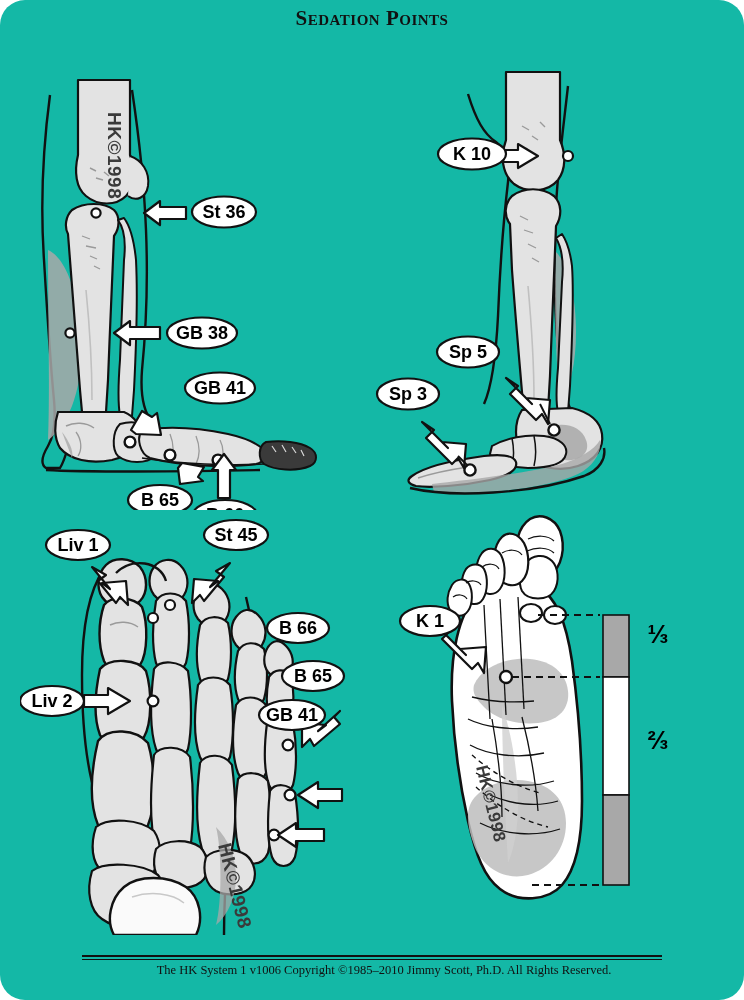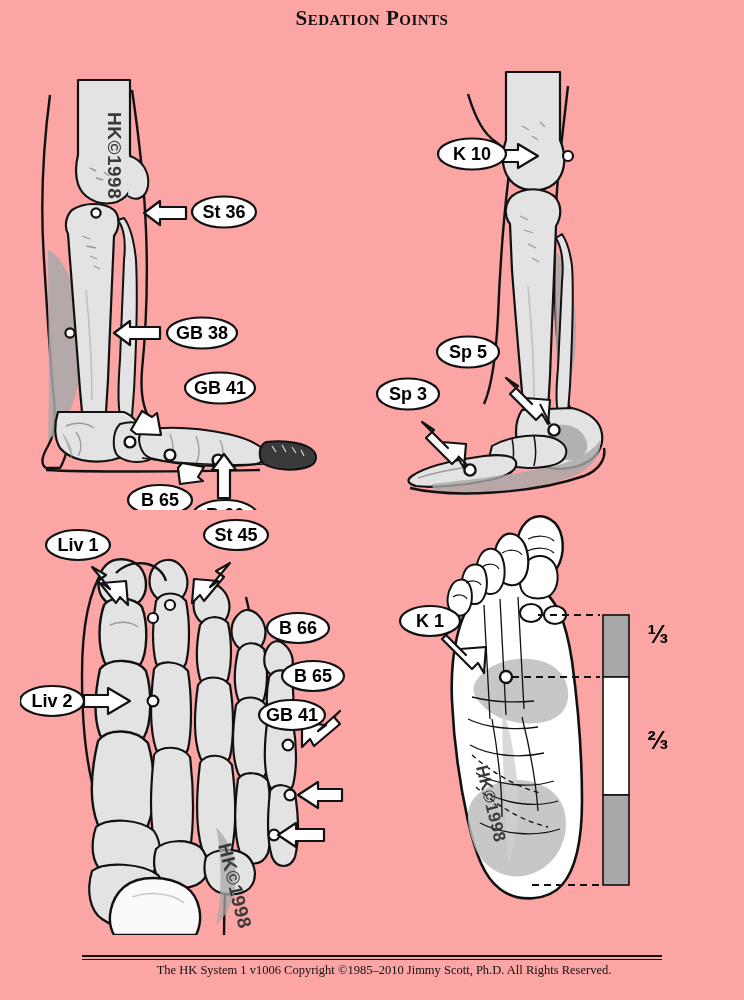--- a/index.html
+++ b/index.html
@@ -1,20 +1,20 @@
 <!DOCTYPE html>
 <html><head>
 <meta charset="utf-8">
 <style>
   html,body{margin:0;padding:0;background:#fff;}
   body{width:744px;height:1000px;position:relative;overflow:hidden;
        font-family:"Liberation Serif",serif;color:#111;}
 
   
-  #page{position:absolute;inset:0;background:#fca5a5;}
+  #page{position:absolute;inset:0;background:#14b8a6;border-radius:25px;}
 
   
   #title{position:absolute;top:6px;left:0;width:744px;text-align:center;
          font-family:"Liberation Serif",serif;font-weight:bold;
          font-size:21px;font-variant:small-caps;letter-spacing:0.5px;color:#111;}
 
   
   .panel{position:absolute;}
   #fig-tl{left:20px; top:60px;  width:352px;height:450px;}
   #fig-tr{left:372px;top:56px;  width:352px;height:450px;}

